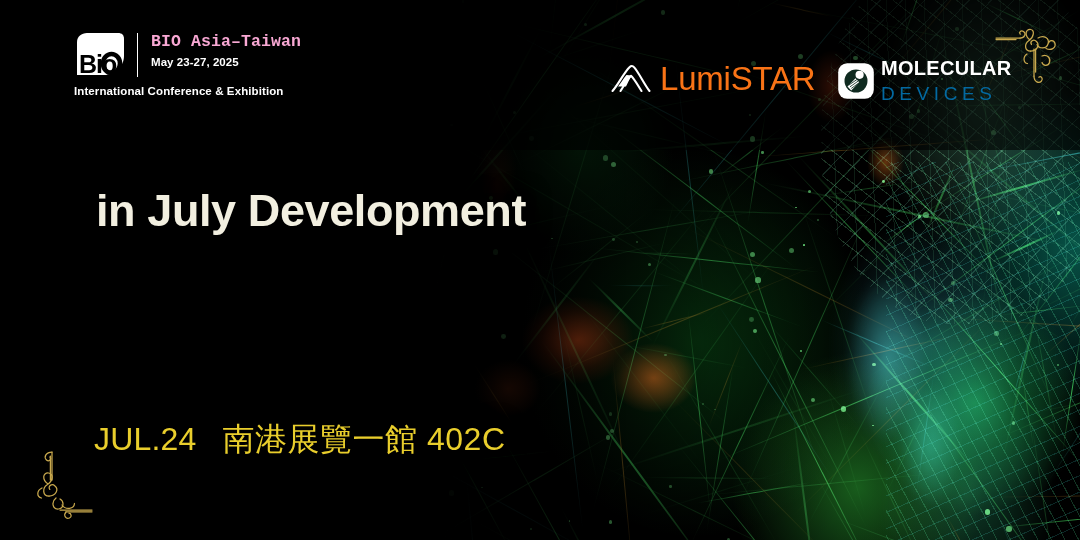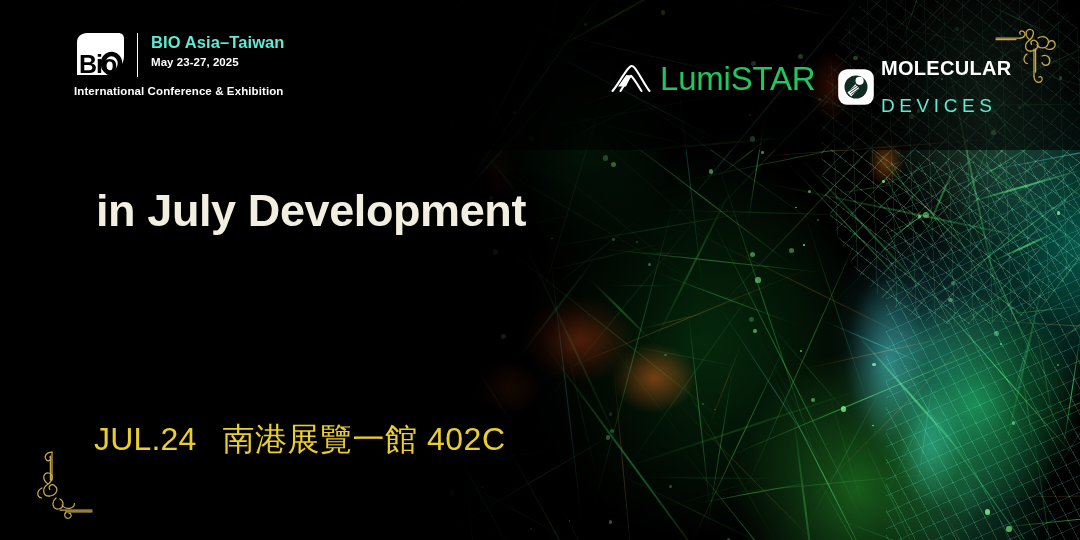--- a/index.html
+++ b/index.html
@@ -185,26 +185,27 @@
   .bio-mark { width: 52px; height: 46px; display: block; }
   .bio-rule {
     width: 1px;
     height: 44px;
     background: #ffffff;
     margin: 1px 13px 0 11px;
     flex: none;
   }
   .bio-titles { padding-top: 1px; }
   .bio-name {
-    color: #5eead4;
+    color: #f9a8d4;
     font-size: 16.5px;
     font-weight: 700;
     letter-spacing: 0.1px;
     line-height: 1.15;
     white-space: nowrap;
+    font-family: Liberation Mono, monospace;
   }
   .bio-dates {
     color: #ffffff;
     font-size: 11.5px;
     font-weight: 700;
     letter-spacing: 0.05px;
     margin-top: 4px;
     white-space: nowrap;
   }
   .bio-tagline {
@@ -219,21 +220,21 @@
   
   .lumistar {
     position: absolute;
     left: 611px;
     top: 62px;
     display: flex;
     align-items: center;
   }
   .lumistar-mark { width: 40px; height: 30px; display: block; margin-right: 9px; }
   .lumistar-word {
-    color: #22c55e;
+    color: #f97316;
     font-size: 33px;
     font-weight: 400;
     letter-spacing: -0.2px;
     line-height: 1;
     white-space: nowrap;
   }
 
   
   .moldev {
     position: absolute;
@@ -245,25 +246,25 @@
   .moldev-mark { width: 38px; height: 38px; display: block; margin-right: 6px; }
   .moldev-words { line-height: 1; }
   .moldev-l1 {
     color: #ffffff;
     font-size: 20px;
     font-weight: 700;
     letter-spacing: 0.3px;
     white-space: nowrap;
   }
   .moldev-l2 {
-    color: #5eead4;
+    color: #0369a1;
     font-size: 19px;
     font-weight: 300;
     letter-spacing: 4.6px;
-    margin-top: 18px;
+    margin-top: 6px;
     white-space: nowrap;
   }
 
   
   .headline {
     position: absolute;
     left: 96px;
     top: 183px;
     color: #F2EFE0;
     font-size: 45px;

